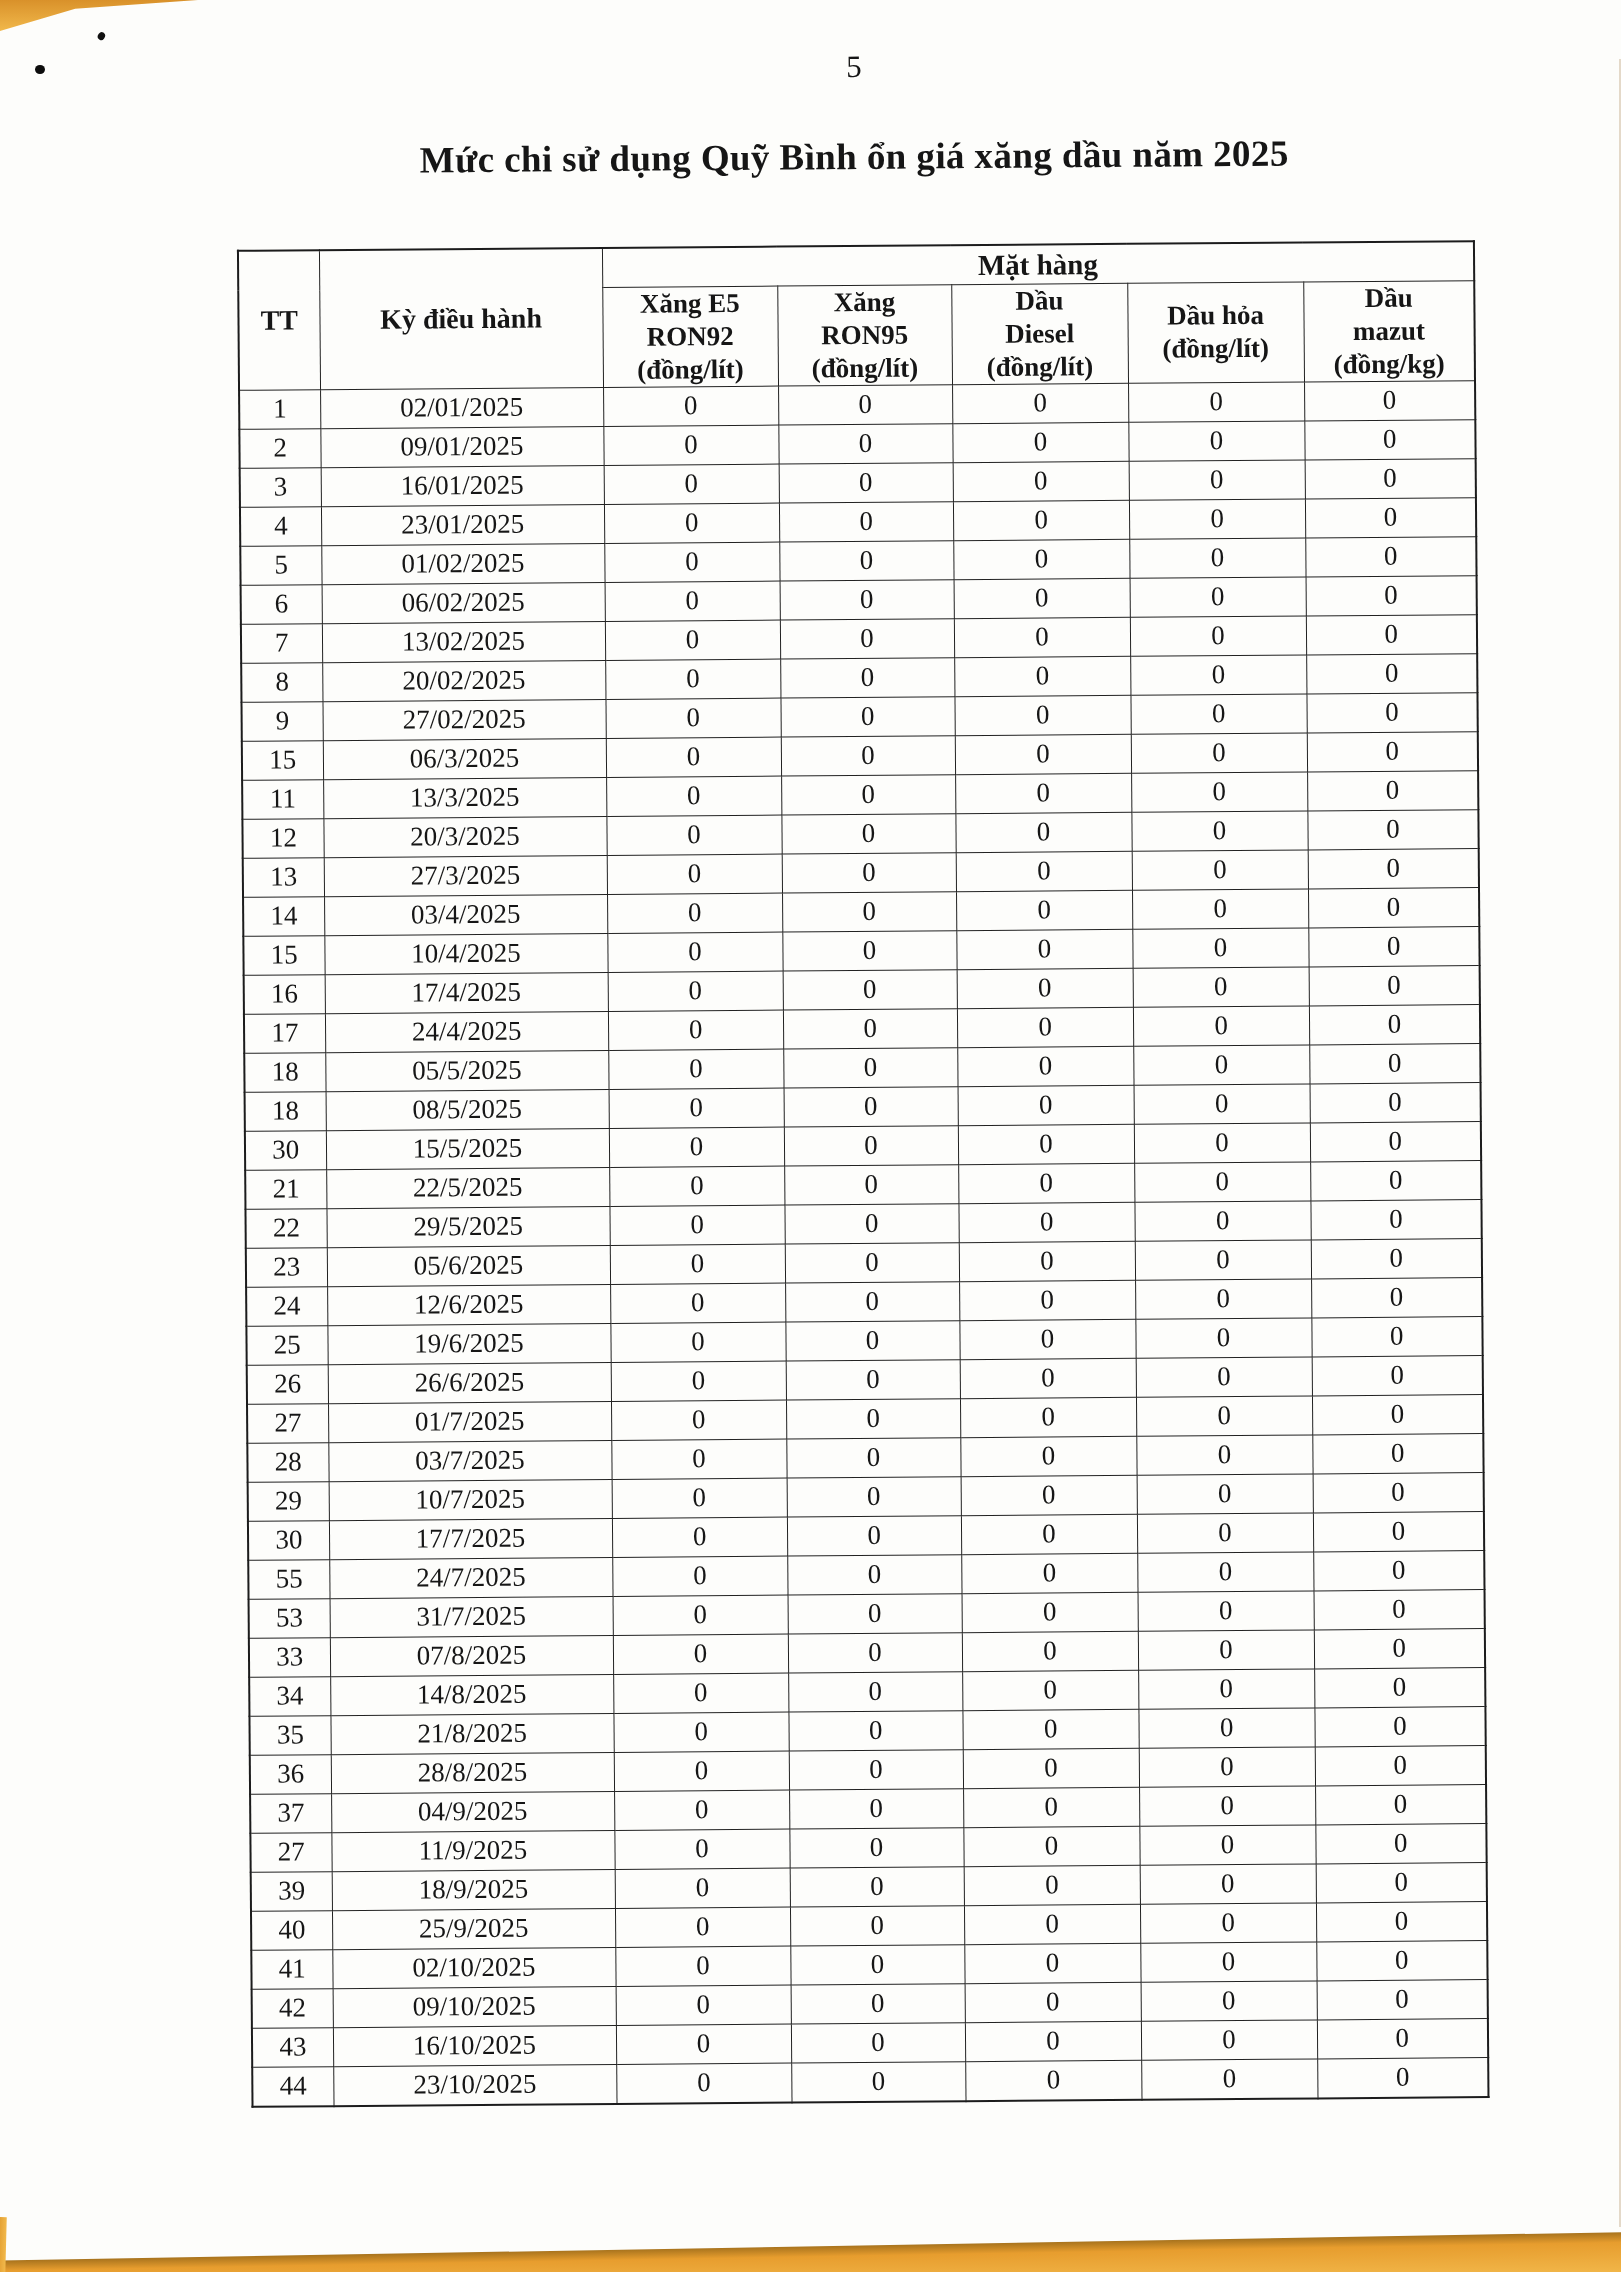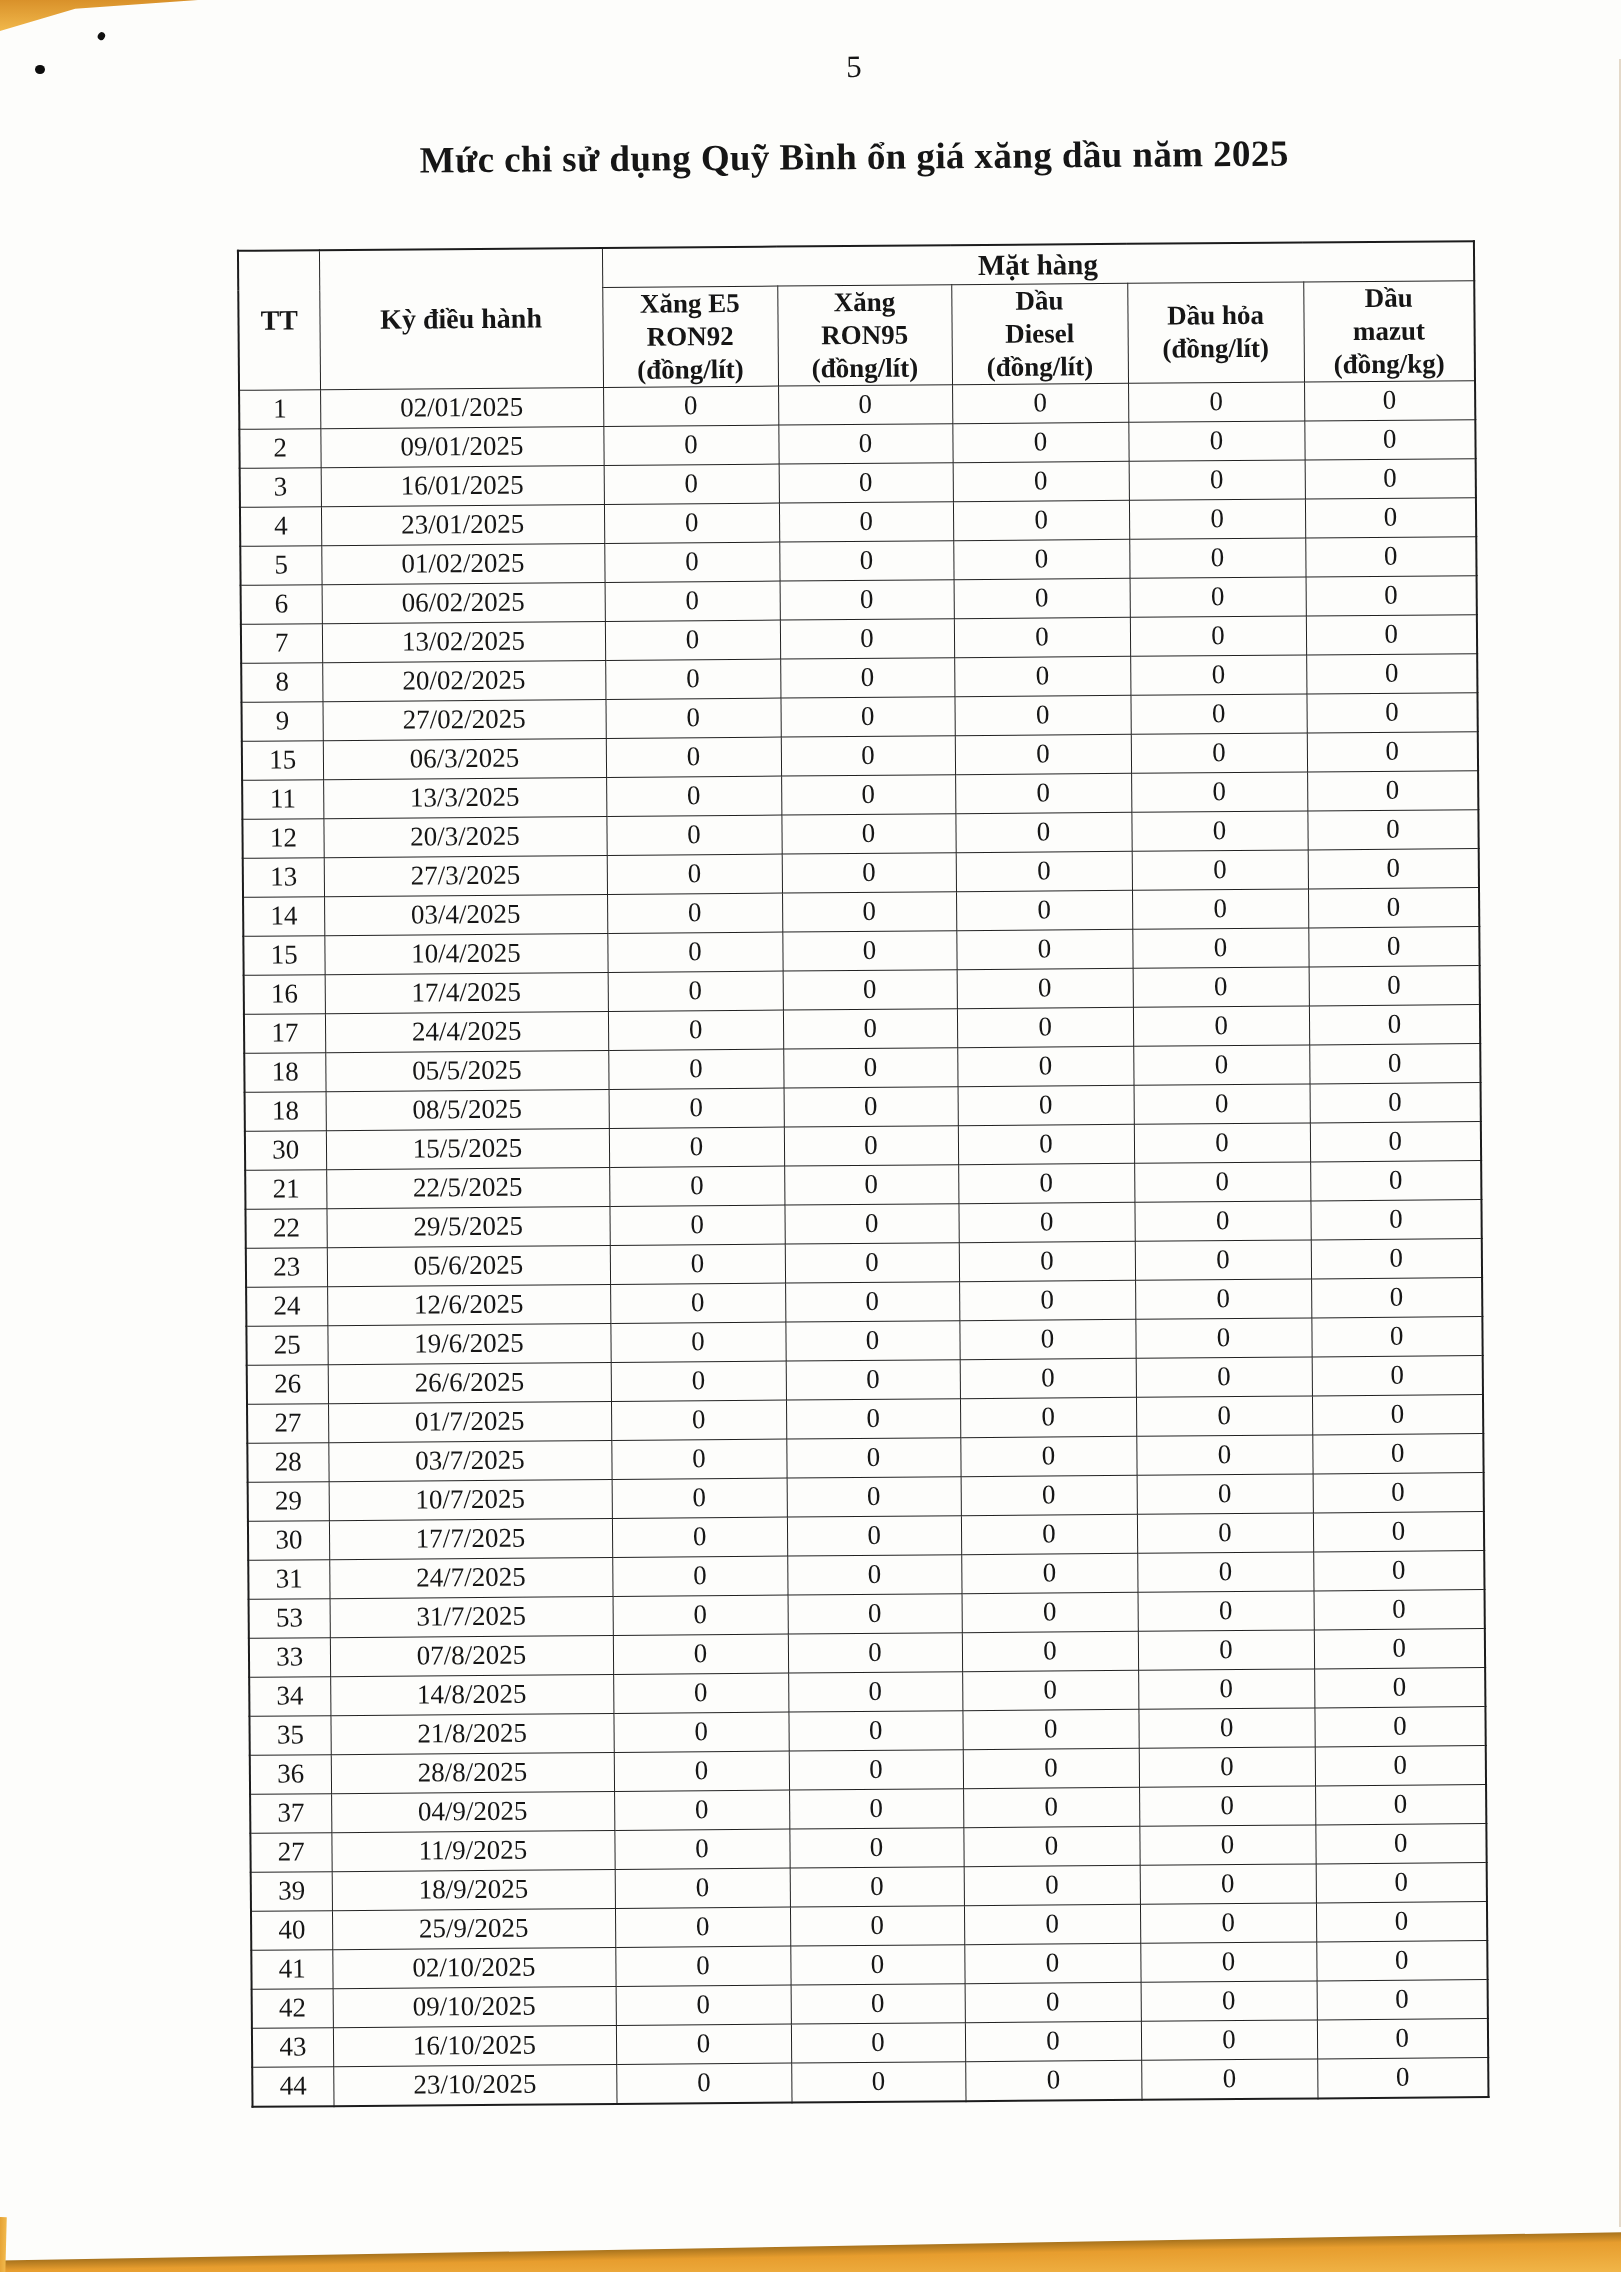--- a/index.html
+++ b/index.html
@@ -464,21 +464,21 @@
         <tr>
           <td>30</td>
           <td>17/7/2025</td>
           <td>0</td>
           <td>0</td>
           <td>0</td>
           <td>0</td>
           <td>0</td>
         </tr>
         <tr>
-          <td>31</td>
+          <td>55</td>
           <td>24/7/2025</td>
           <td>0</td>
           <td>0</td>
           <td>0</td>
           <td>0</td>
           <td>0</td>
         </tr>
         <tr>
           <td>53</td>
           <td>31/7/2025</td>

